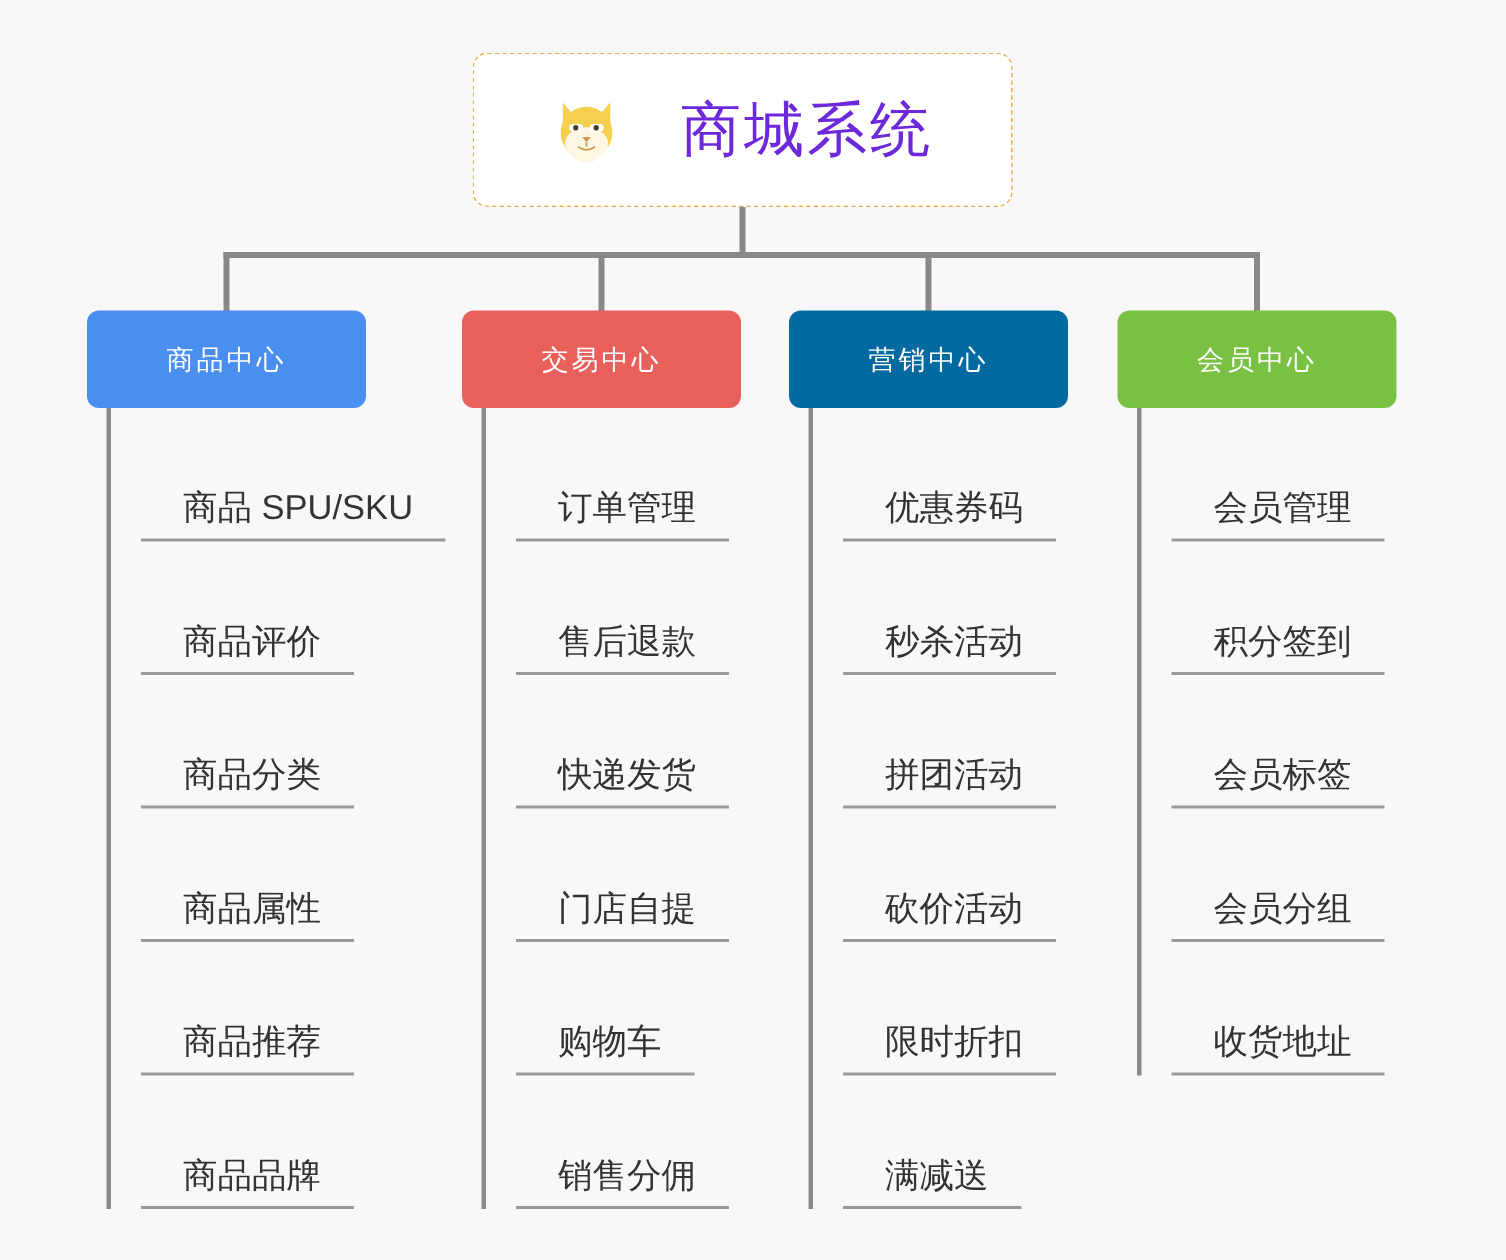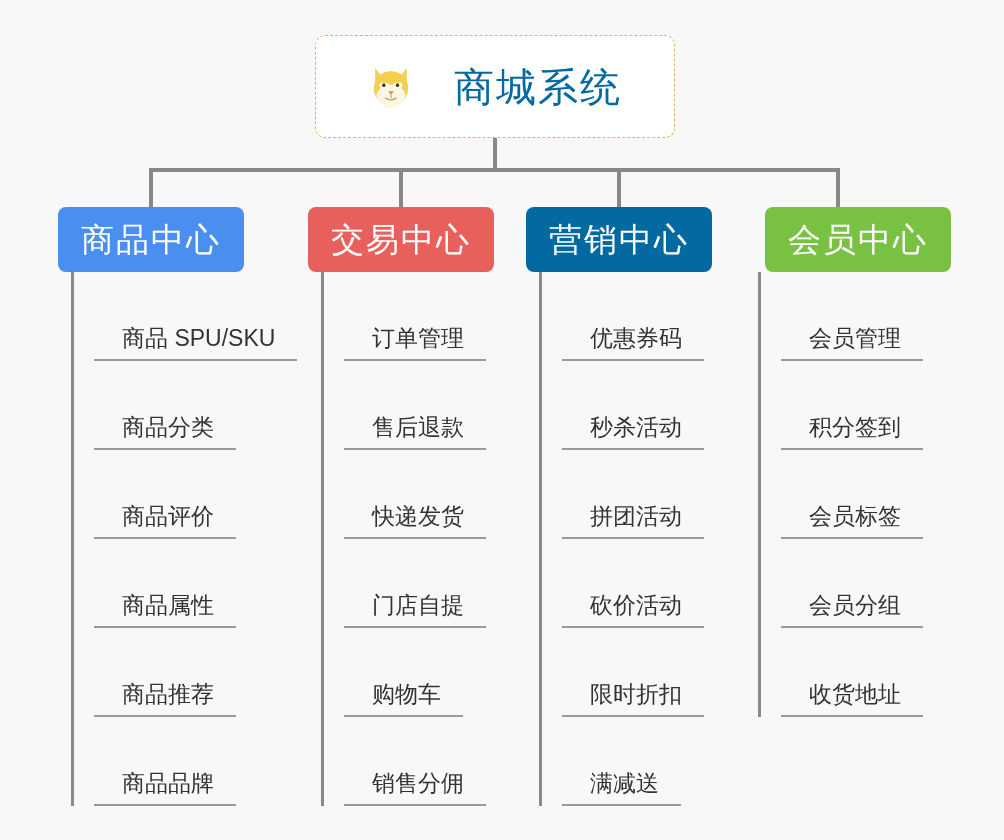--- a/index.html
+++ b/index.html
@@ -78,21 +78,21 @@
   }
   .col-header {
     width: 186px;
     height: 65px;
     box-sizing: border-box;
     border-radius: 8px;
     display: flex;
     align-items: center;
     justify-content: center;
     color: #ffffff;
-    font-size: 33px;
+    font-size: 18px;
     letter-spacing: 2px;
     line-height: 1;
   }
   .leaf-rail {
     position: relative;
     margin-left: 13px;
     padding-left: 14px;
     border-left: 3px solid #8a8a8a;
   }
   .leaf {
@@ -123,41 +123,41 @@
     <path d="M12 38 a20 20 0 0 0 40 0 a20 24 0 0 1 -40 0 Z" fill="#fdf6e3"></path>
     <ellipse cx="32" cy="44" rx="20" ry="15" fill="#fdf6e3"></ellipse>
     <rect x="16" y="26" width="13" height="7" rx="3.5" fill="#ffffff"></rect>
     <rect x="35" y="26" width="13" height="7" rx="3.5" fill="#ffffff"></rect>
     <ellipse cx="22" cy="29.5" rx="2.4" ry="2.6" fill="#4a3a22"></ellipse>
     <ellipse cx="41" cy="29.5" rx="2.4" ry="2.6" fill="#4a3a22"></ellipse>
     <path d="M28 38 L36 38 L32 43 Z" fill="#c79a4e"></path>
     <path d="M32 43 L32 47" stroke="#c79a4e" stroke-width="1.6" fill="none"></path>
     <path d="M24 47 q8 6 16 0" stroke="#c79a4e" stroke-width="1.6" fill="none"></path>
   </svg>
-  <span class="root-title" style="color: #0369a1; margin-left: 24px;">商城系统</span>
+  <span class="root-title" style="color: #6d28d9; margin-left: 24px;">商城系统</span>
 </div>
 
 <div class="conn" id="conn-root-stem" style="background: rgb(136, 136, 136);"></div>
 <div class="conn" id="conn-bus" style="background: rgb(136, 136, 136);"></div>
 <div class="conn-drop" style="left: 149px; background: rgb(136, 136, 136);"></div>
 <div class="conn-drop" style="left: 399px; background: rgb(136, 136, 136);"></div>
 <div class="conn-drop" style="left: 617px; background: rgb(136, 136, 136);"></div>
 <div class="conn-drop" style="left: 836px; background: rgb(136, 136, 136);"></div>
 
 <div class="column" style="left:58px;">
   <div class="col-header" style="background: rgb(74, 142, 240);">商品中心</div>
   <div class="leaf-rail">
     <div class="leaf">
         <span class="leaf-label">商品 SPU/SKU</span>
       </div>
     <div class="leaf">
+        <span class="leaf-label">商品评价</span>
+      </div>
+    <div class="leaf">
         <span class="leaf-label">商品分类</span>
-      </div>
-    <div class="leaf">
-        <span class="leaf-label">商品评价</span>
       </div>
     <div class="leaf">
         <span class="leaf-label">商品属性</span>
       </div>
     <div class="leaf">
         <span class="leaf-label">商品推荐</span>
       </div>
     <div class="leaf">
         <span class="leaf-label">商品品牌</span>
       </div>
@@ -206,21 +206,21 @@
     <div class="leaf">
         <span class="leaf-label">限时折扣</span>
       </div>
     <div class="leaf">
         <span class="leaf-label">满减送</span>
       </div>
   </div>
 </div>
 
 <div class="column" style="left:745px;">
-  <div class="col-header" style="background: rgb(121, 193, 67); margin-left: 20px;">会员中心</div>
+  <div class="col-header" style="background: rgb(121, 193, 67);">会员中心</div>
   <div class="leaf-rail">
     <div class="leaf">
         <span class="leaf-label">会员管理</span>
       </div>
     <div class="leaf">
         <span class="leaf-label">积分签到</span>
       </div>
     <div class="leaf">
         <span class="leaf-label">会员标签</span>
       </div>

